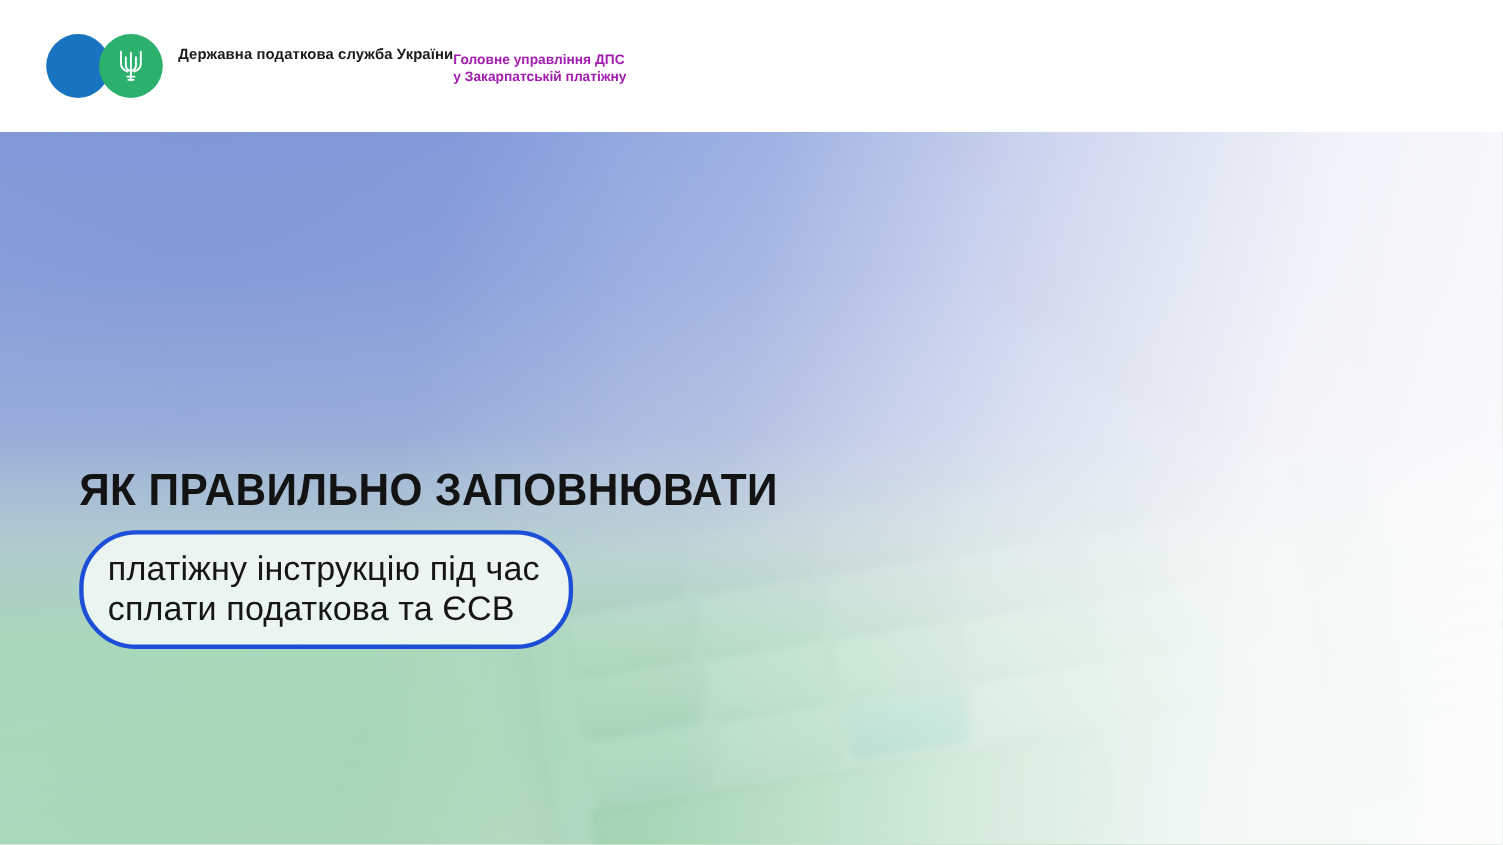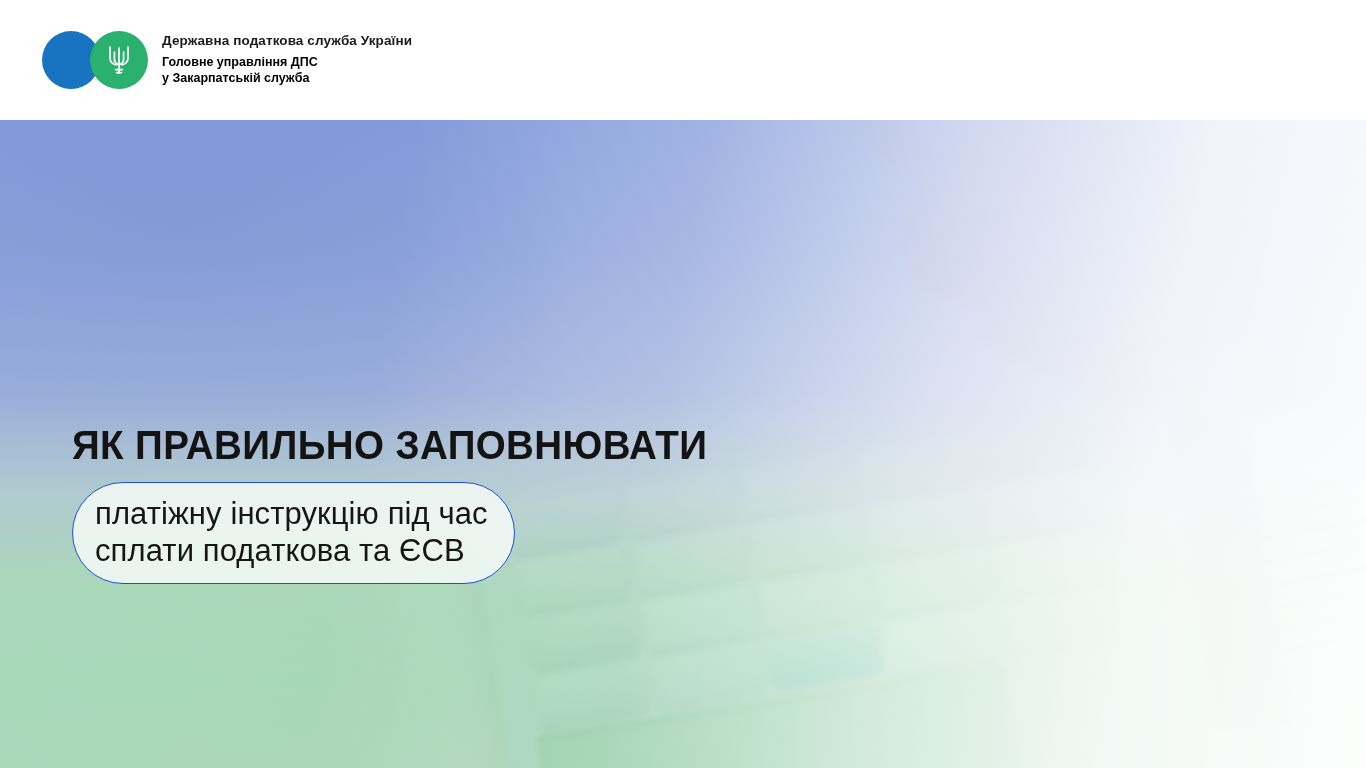--- a/index.html
+++ b/index.html
@@ -54,36 +54,36 @@
     width:58px; height:58px;
     display:flex;
     align-items:center;
     justify-content:center;
   }
   .trident svg { width:26px; height:32px; display:block; }
 
   .logo-text {
     margin-left:14px;
     display:flex;
-    flex-direction:column;
+    flex-direction:row;
     justify-content:center;
   }
   .org-title {
     font-size:13.5px;
     font-weight:bold;
     color:#1b1b1b;
     letter-spacing:0.1px;
     line-height:1.25;
     white-space:nowrap;
   }
   .org-sub {
     margin-top:4px;
     font-size:12.5px;
     font-weight:bold;
-    color:#000000;
+    color:#a21caf;
     line-height:1.32;
     white-space:nowrap;
   }
 
   
   .hero {
     position:absolute;
     left:0; top:120px;
     width:1366px; height:648px;
     overflow:hidden;
@@ -316,21 +316,21 @@
     line-height:1.04;
     white-space:nowrap;
     transform:scaleX(0.94);
     transform-origin:left center;
   }
   .hero-pill {
     margin-top:15px;
     display:inline-block;
     max-width:600px;
     padding:12px 26px 14px 22px;
-    border:1px solid #1d4ed8;
+    border:4px solid #1d4ed8;
     border-radius:52px;
     background:rgba(244,249,246,0.88);
   }
   .hero-sub {
     font-size:31px;
     font-weight:normal;
     color:#161616;
     line-height:1.20;
     letter-spacing:0.1px;
   }
@@ -359,21 +359,21 @@
               <path d="M10.6 28.6 L15.4 28.6"></path>
             </g>
           </svg>
         </div>
       </div>
 
       <div class="logo-text">
         <div class="org-title">Державна податкова служба України</div>
         <div class="org-sub">
           <div>Головне управління ДПС</div>
-          <div>у Закарпатській служба</div>
+          <div>у Закарпатській платіжну</div>
         </div>
       </div>
 
     </div>
   </div>
 
   <div class="hero">
 
     <div class="photo">
       <div class="layer-desk"></div>

